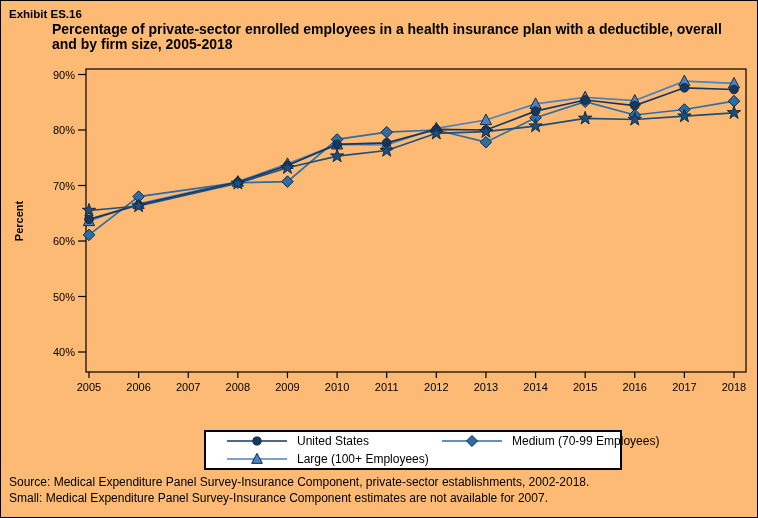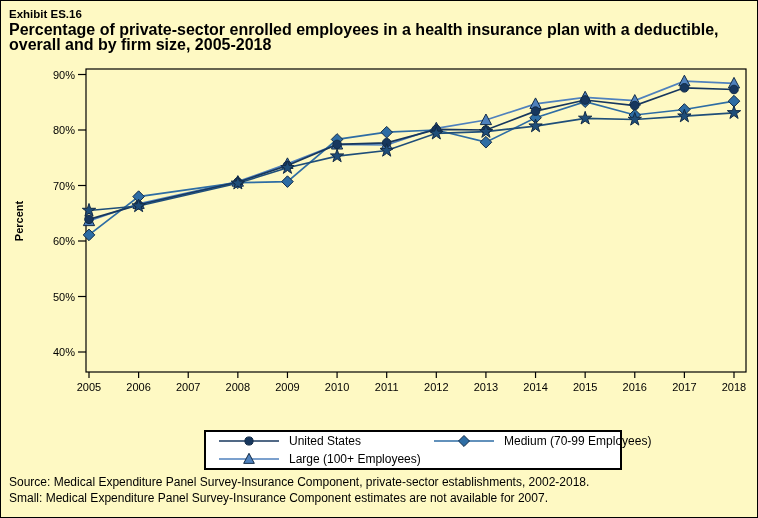--- a/index.html
+++ b/index.html
@@ -1,30 +1,30 @@
 <!DOCTYPE html>
 <html><head>
 <meta charset="utf-8">
 <style>
   html,body{margin:0;padding:0;background:#fff;}
   .page{
-    position:relative;width:758px;height:518px;background:#fef9c3;
+    position:relative;width:758px;height:518px;background:#fdba74;
     border:1px solid #000;box-sizing:border-box;overflow:hidden;
     font-family:"Liberation Sans",sans-serif;color:#000;
   }
   .title-block{position:absolute;left:8px;top:6px;width:737px;}
   .exhibit-label{font-weight:bold;font-size:11.5px;line-height:15px;}
-  .chart-title{font-weight:bold;font-size:16px;line-height:15px;}
+  .chart-title{font-weight:bold;font-size:14px;line-height:15px;margin-left:43px;}
   svg text{font-family:"Liberation Sans",sans-serif;font-size:11px;fill:#000;}
   svg .ylab{font-size:11px;}
   .legend-box{
     position:absolute;left:203px;top:429px;width:418px;height:40px;
     border:2px solid #000;box-sizing:border-box;background:#fff;
     display:grid;grid-template-columns:205px 1fr;column-gap:10px;
-    align-content:center;padding:2px 10px 2px 12px;row-gap:1px;
+    align-content:center;padding:2px 10px 2px 20px;row-gap:1px;
   }
   .legend-item{display:flex;align-items:center;gap:9px;height:17px;}
   .legend-item span{font-size:12px;white-space:nowrap;}
   .footer{position:absolute;left:8px;top:473px;width:742px;font-size:12px;line-height:16px;}
   .footer b{font-weight:normal;}
 </style>
 </head>
 <body>
 
 <div class="page">

